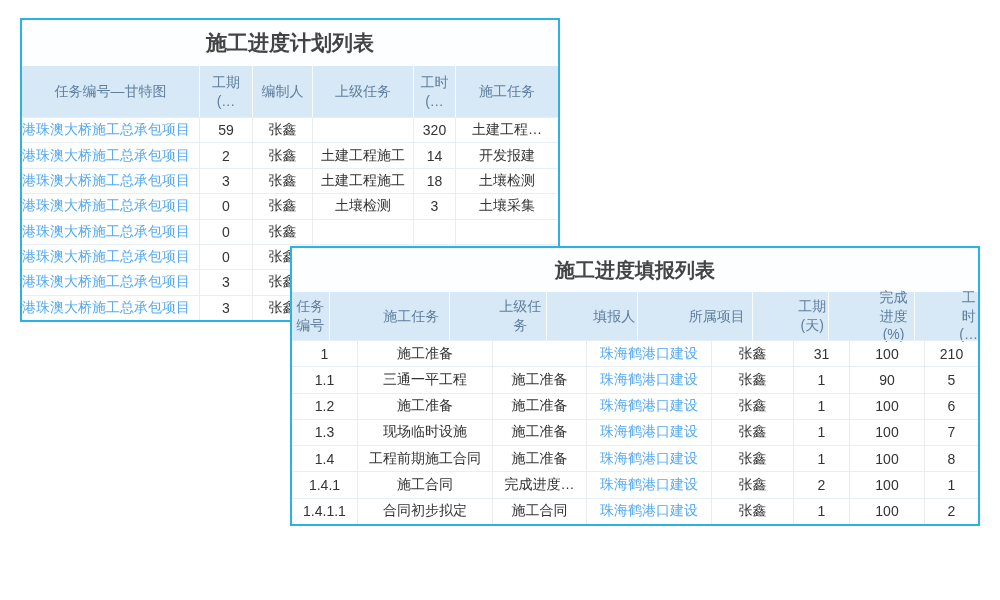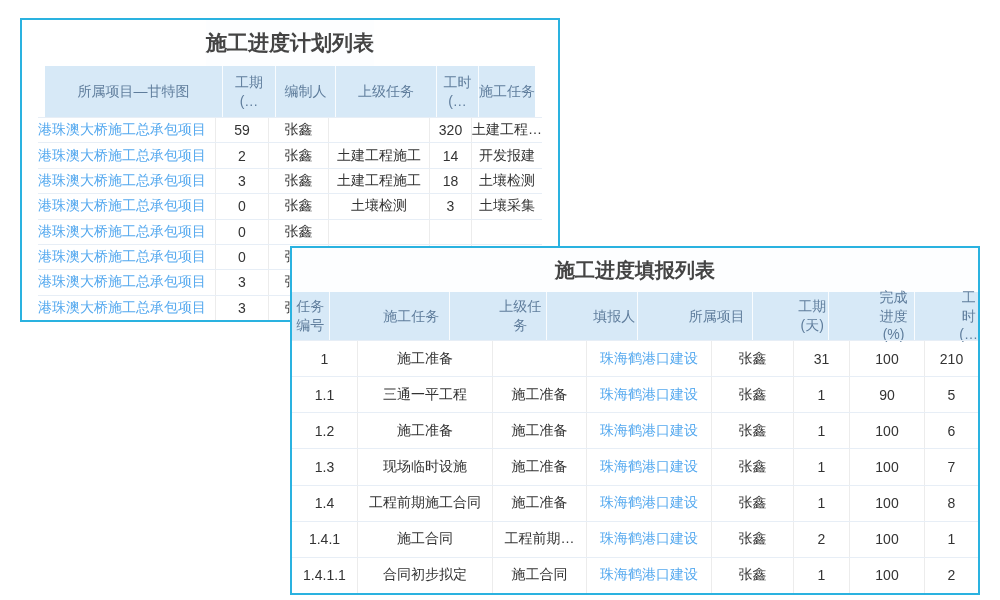--- a/index.html
+++ b/index.html
@@ -2,22 +2,22 @@
 <html><head>
 <meta charset="utf-8">
 <style>
   * { margin:0; padding:0; box-sizing:border-box; }
   html,body { width:1000px; height:600px; background:#ffffff; overflow:hidden;
               font-family:"Liberation Sans","DejaVu Sans",sans-serif; }
   .stage { position:relative; width:1000px; height:600px; background:#fff; }
 
   .panel { position:absolute; background:#fff; border:2px solid #2ab2e0;
            display:flex; flex-direction:column; }
-  #plan-panel   { left:20px;  top:18px;  width:540px; height:304px; z-index:1;align-items:center; }
-  #report-panel { left:290px; top:246px; width:690px; height:349px; z-index:2; }
+  #plan-panel   { left:20px;  top:18px;  width:540px; height:304px; z-index:1; }
+  #report-panel { left:290px; top:246px; width:690px; height:280px; z-index:2; }
 
   .panel-title { display:flex; align-items:center; justify-content:center;
                  font-weight:bold; color:#444; background:#fdfeff; flex:0 0 auto; }
   #plan-panel  .panel-title { height:46px; font-size:21px; }
   #report-panel .panel-title { height:44px; font-size:20px; }
 
   .thead { display:flex; background:#d7e9f7; color:#5f7d9c; font-size:14px; flex:0 0 auto; }
   #plan-panel  .thead { height:51px; }
   #report-panel .thead { height:48px;gap:44px; }
   .th { display:flex; flex-direction:column; align-items:center; justify-content:center;
@@ -41,21 +41,21 @@
 </head>
 <body>
 
 <div class="stage">
 
   <div class="panel" id="plan-panel">
     <div class="panel-title">施工进度计划列表</div>
 
     <div class="thead">
       <div class="th p0">
-          <span>所属项目—甘特图</span>
+          <span>任务编号—甘特图</span>
           <span></span>
         </div>
       <div class="th p1">
           <span>工期</span>
           <span>(…</span>
         </div>
       <div class="th p2">
           <span>编制人</span>
           <span></span>
         </div>
@@ -226,21 +226,21 @@
         <div class="td r2">施工准备</div>
         <div class="td link r3">珠海鹤港口建设</div>
         <div class="td r4">张鑫</div>
         <div class="td r5">1</div>
         <div class="td r6">100</div>
         <div class="td r7">8</div>
       </div>
       <div class="tr">
         <div class="td r0">1.4.1</div>
         <div class="td r1">施工合同</div>
-        <div class="td r2">工程前期…</div>
+        <div class="td r2">完成进度…</div>
         <div class="td link r3">珠海鹤港口建设</div>
         <div class="td r4">张鑫</div>
         <div class="td r5">2</div>
         <div class="td r6">100</div>
         <div class="td r7">1</div>
       </div>
       <div class="tr">
         <div class="td r0">1.4.1.1</div>
         <div class="td r1">合同初步拟定</div>
         <div class="td r2">施工合同</div>

